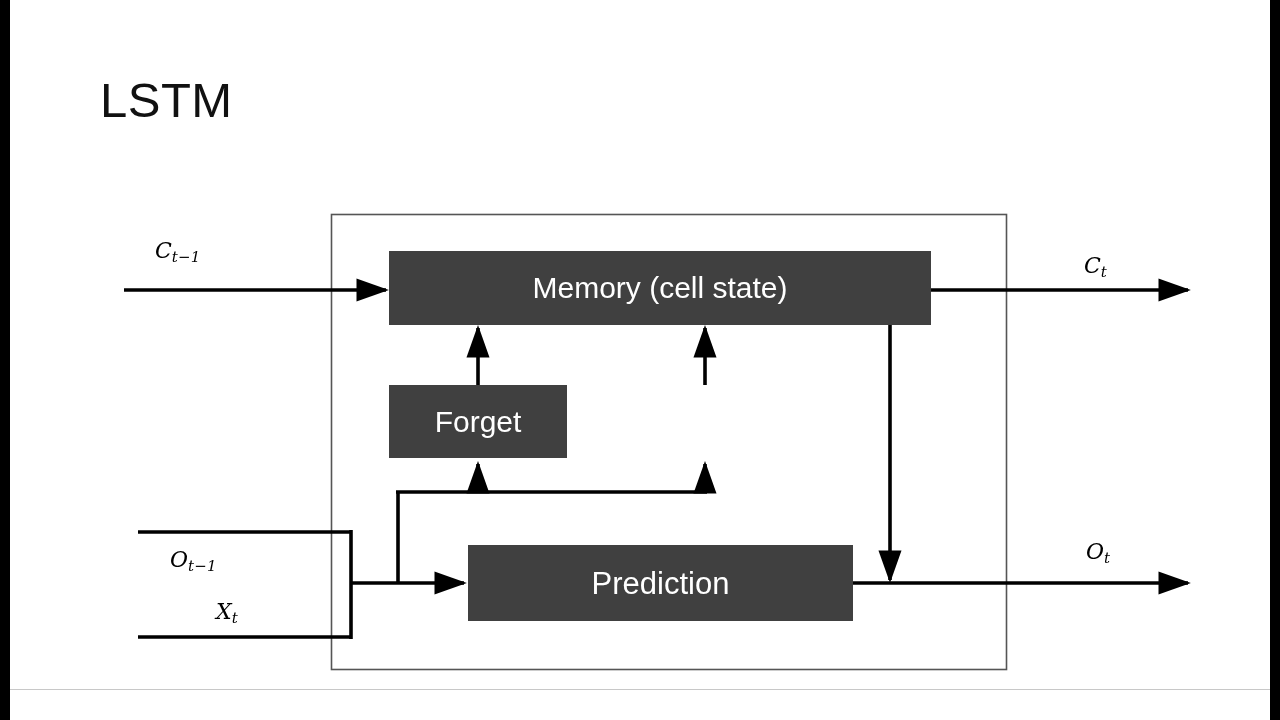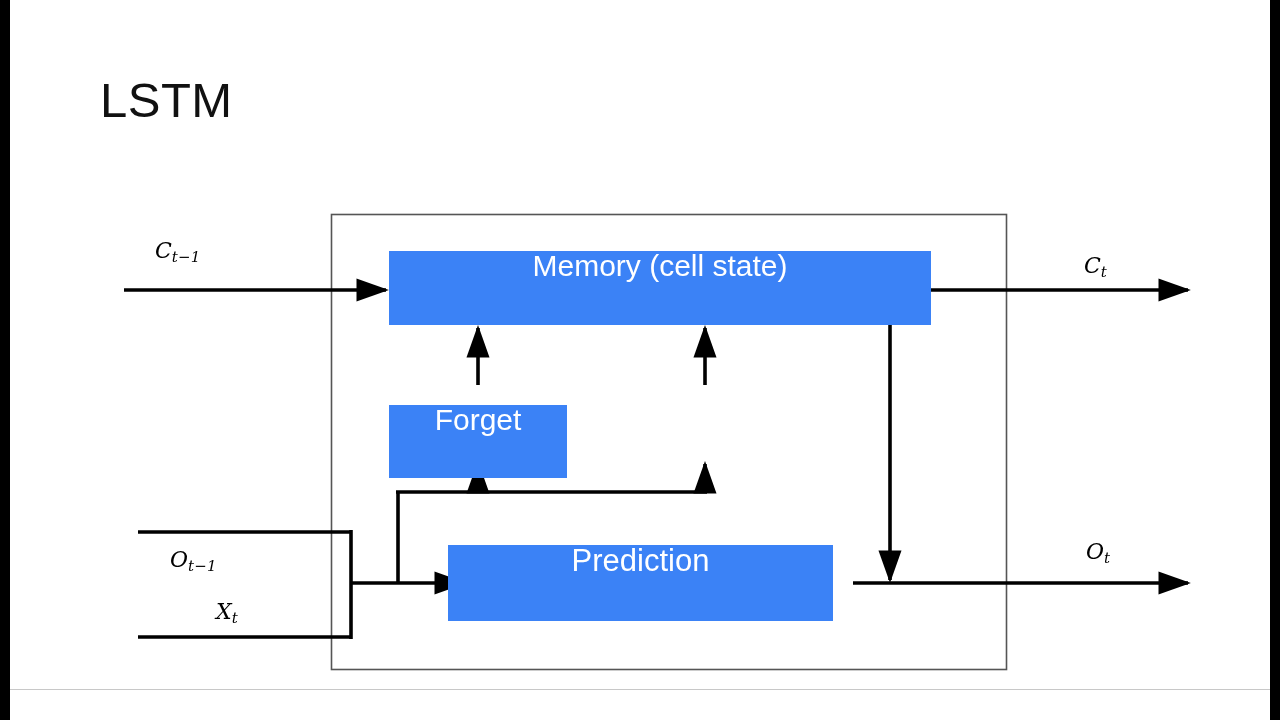--- a/index.html
+++ b/index.html
@@ -67,45 +67,45 @@
     position: absolute;
     left: 0;
     top: 0;
     width: 1280px;
     height: 720px;
   }
 
   
   .node-box {
     position: absolute;
-    background: #3b82f6;
+    background: #404040;
     display: flex;
-    align-items: flex-start;
+    align-items: center;
     justify-content: center;
     color: #ffffff;
     font-family: "Liberation Sans", sans-serif;
     font-weight: 400;
     white-space: nowrap;
   }
   .node-box .node-label {
     color: #ffffff;
     line-height: 1;
   }
 
   #box-memory     { left: 389px; top: 251px; width: 542px; height: 74px; }
   #box-memory .node-label { font-size: 30px; }
 
-  #box-forget     { left: 389px; top: 385px; width: 178px; height: 73px; margin-top: 20px; }
+  #box-forget     { left: 389px; top: 385px; width: 178px; height: 73px; }
   #box-input      { left: 609px; top: 385px; width: 176px; height: 73px; }
   #box-output     { left: 817px; top: 385px; width: 175px; height: 73px; }
   #box-forget .node-label,
   #box-input .node-label,
   #box-output .node-label { font-size: 30px; }
 
-  #box-prediction { left: 448px; top: 545px; width: 385px; height: 76px; }
+  #box-prediction { left: 468px; top: 545px; width: 385px; height: 76px; }
   #box-prediction .node-label { font-size: 31px; }
 
   
   .math-label {
     position: absolute;
     font-family: "DejaVu Serif", serif;
     font-style: italic;
     font-size: 22px;
     color: #000000;
     white-space: nowrap;

